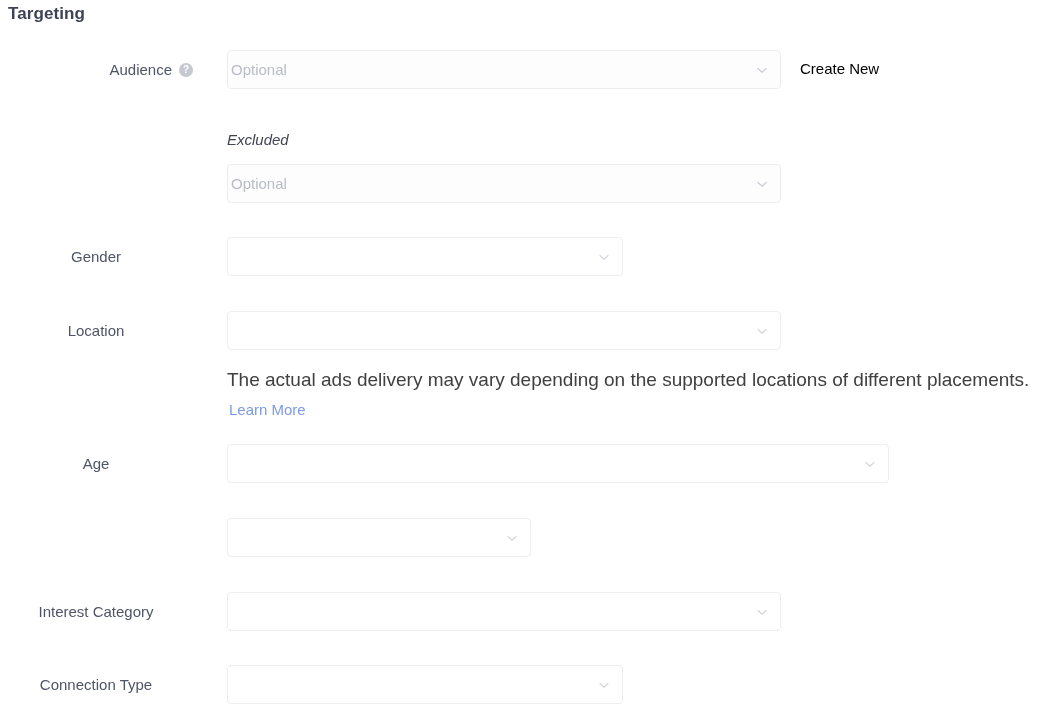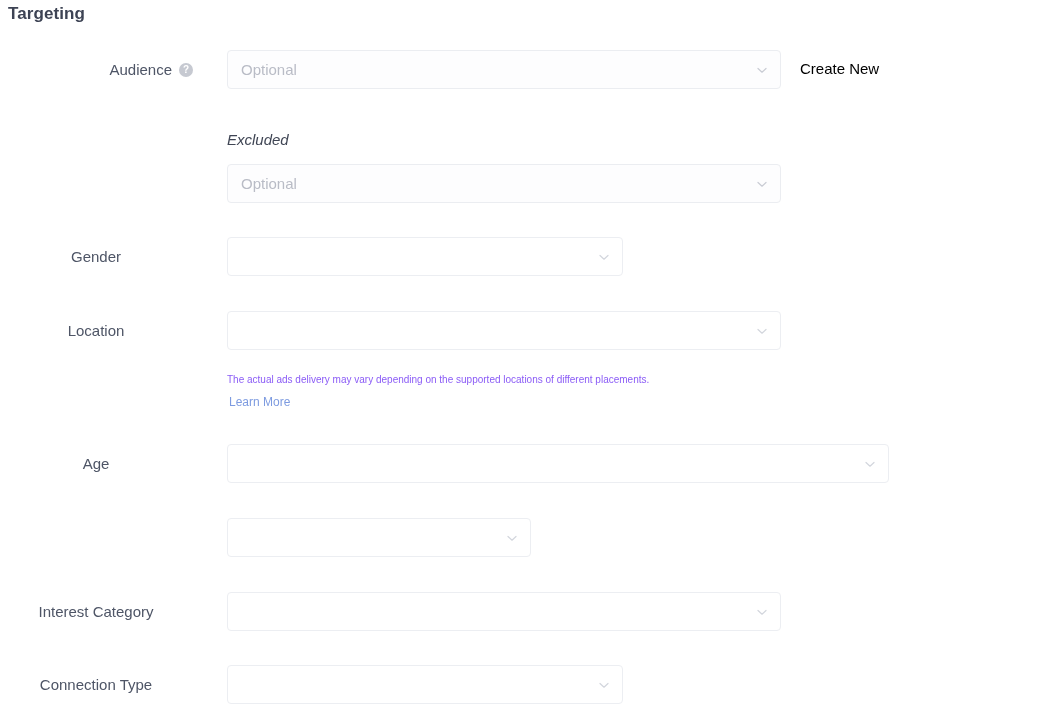--- a/index.html
+++ b/index.html
@@ -88,21 +88,21 @@
     border: 1px solid #ebedf1;
     border-radius: 4px;
   }
   .input-box.plain {
     background: #ffffff;
     border-color: #eceef2;
   }
 
   .placeholder {
     position: absolute;
-    left: 13px;
+    left: 3px;
     top: 0;
     height: 37px;
     line-height: 37px;
     font-size: 15px;
     color: #b9bcc6;
     white-space: nowrap;
     pointer-events: none;
   }
 
   
@@ -131,32 +131,33 @@
     position: absolute;
     font-size: 15px;
     color: #000000;
     white-space: nowrap;
     cursor: pointer;
   }
 
   
   .helper-text {
     position: absolute;
-    font-size: 10px;
-    color: #8b5cf6;
+    font-size: 19px;
+    color: #404040;
     white-space: nowrap;
     line-height: 18px;
   }
   .helper-link {
     position: absolute;
-    font-size: 12px;
+    font-size: 15px;
     color: #7d9be0;
     white-space: nowrap;
     cursor: pointer;
     line-height: 18px;
+    margin-top: 8px;
   }
 </style>
 </head>
 <body>
 
 <div class="page">
 
   <div class="section-title">Targeting</div>
 
   <div class="form-row" style="top:50px;">

